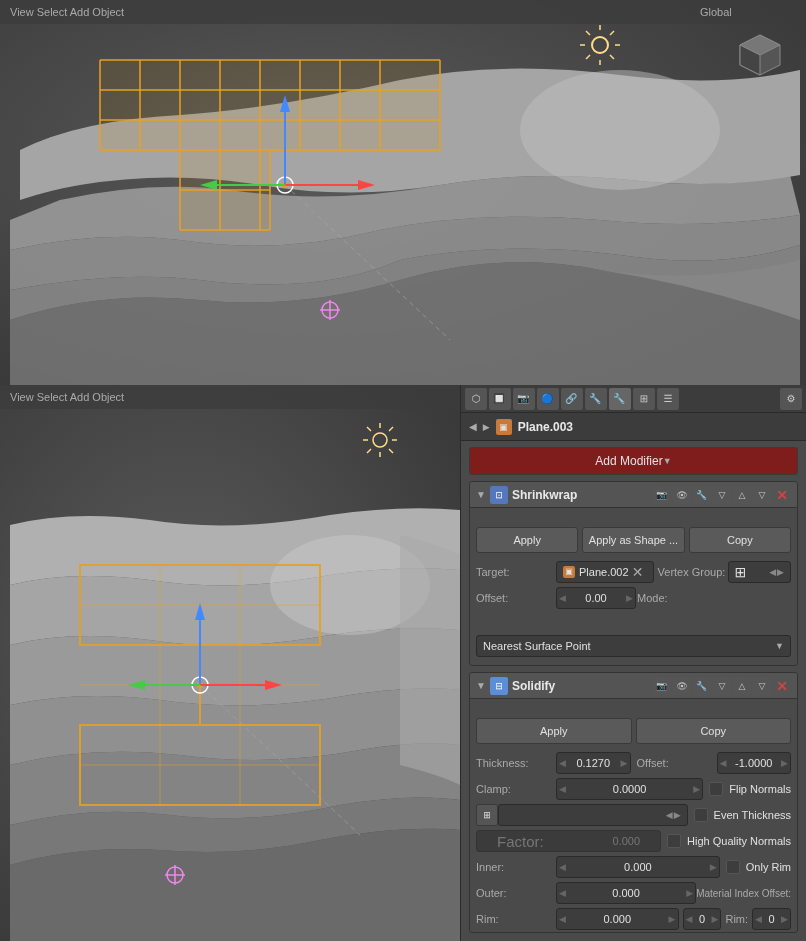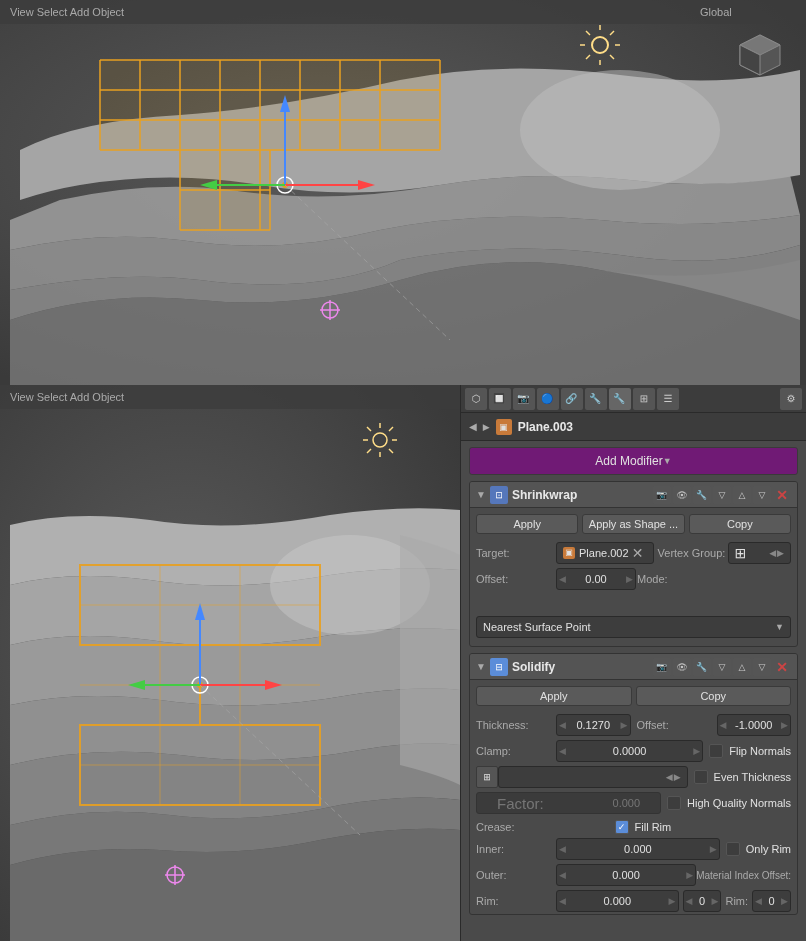--- a/index.html
+++ b/index.html
@@ -95,21 +95,21 @@
       width: 16px; height: 16px;
       background: #c87a3a;
       border-radius: 2px;
       display: flex; align-items: center; justify-content: center;
       font-size: 9px;
     }
     .obj-name { color: #e8e8e8; font-weight: bold; font-size: 12px; }
 
     
     .add-modifier-btn {
-      background: #701a75;
+      background: #7f1d1d;
       border: 1px solid #3a3a3a;
       border-radius: 3px;
       height: 28px;
       margin: 6px 8px;
       display: flex; align-items: center; justify-content: center;
       cursor: pointer;
       color: #e0e0e0;
       font-size: 12px;
     }
     .add-modifier-btn::after {
@@ -165,25 +165,26 @@
     .action-row {
       display: flex;
       padding: 6px;
       gap: 4px;
     }
     .action-btn {
       flex: 1;
       background: #5a5a5a;
       border: 1px solid #3a3a3a;
       border-radius: 3px;
-      height: 20px;
+      height: 26px;
       display: flex; align-items: center; justify-content: center;
       cursor: pointer;
       color: #e0e0e0;
       font-size: 11px;
+      margin-top: 13px;
     }
 
     
     .field-row {
       display: flex;
       padding: 2px 6px;
       gap: 0;
       align-items: center;
       min-height: 24px;
     }
@@ -640,27 +641,20 @@
       <div class="num-field" style="flex:1;background:#353535;opacity:0.7;justify-content:space-between;padding:0 20px;">
         <span style="color:#888;font-size:15px;">Factor:</span>
         <span style="color:#888;">0.000</span>
       </div>
       <div class="checkbox-row" style="padding:0;margin-left:6px;">
         <div class="checkbox"></div>
         <span class="checkbox-label">High Quality Normals</span>
       </div>
     </div>
 
-    <div style="padding:4px 6px 2px 6px; display:flex; align-items:center; gap:100px;">
-      <span class="section-label" style="padding:0;">Crease:</span>
-      <div class="checkbox-row" style="padding:0;">
-        <div class="checkbox checked"></div>
-        <span class="checkbox-label">Fill Rim</span>
-      </div>
-    </div>
 
     <div class="field-row">
       <span class="field-label">Inner:</span>
       <div class="num-field" style="flex:1;justify-content:center;">
         <span class="lrarrows">◀</span>
         <span>0.000</span>
         <span class="rrarrows">▶</span>
       </div>
       <div class="checkbox-row" style="padding:0;margin-left:6px;">
         <div class="checkbox"></div>

